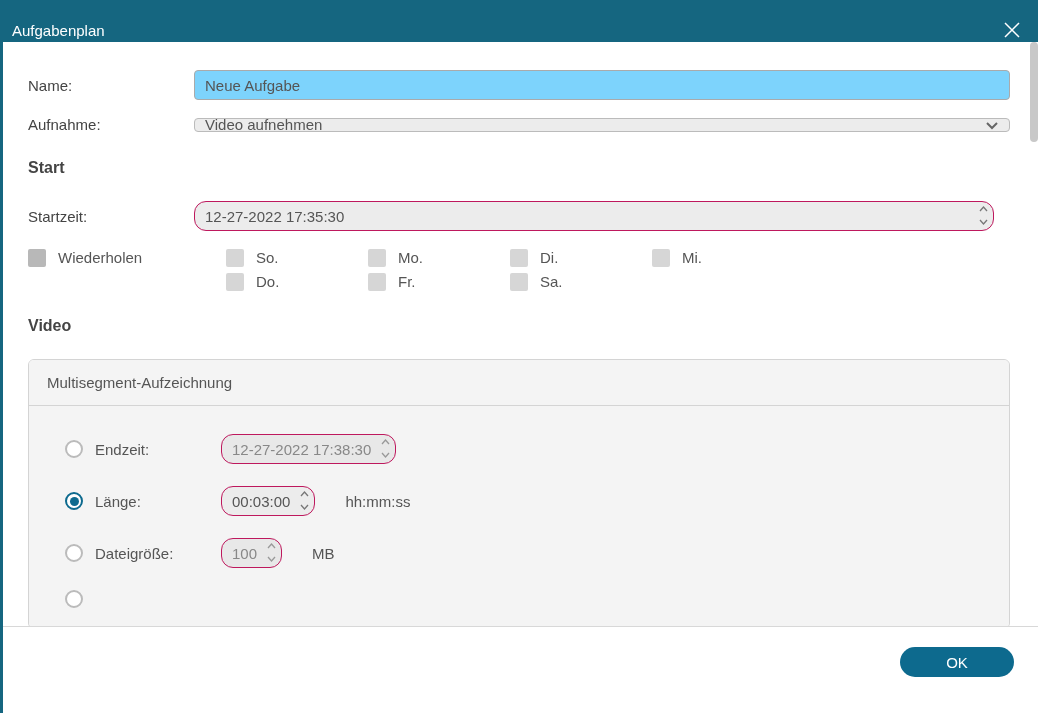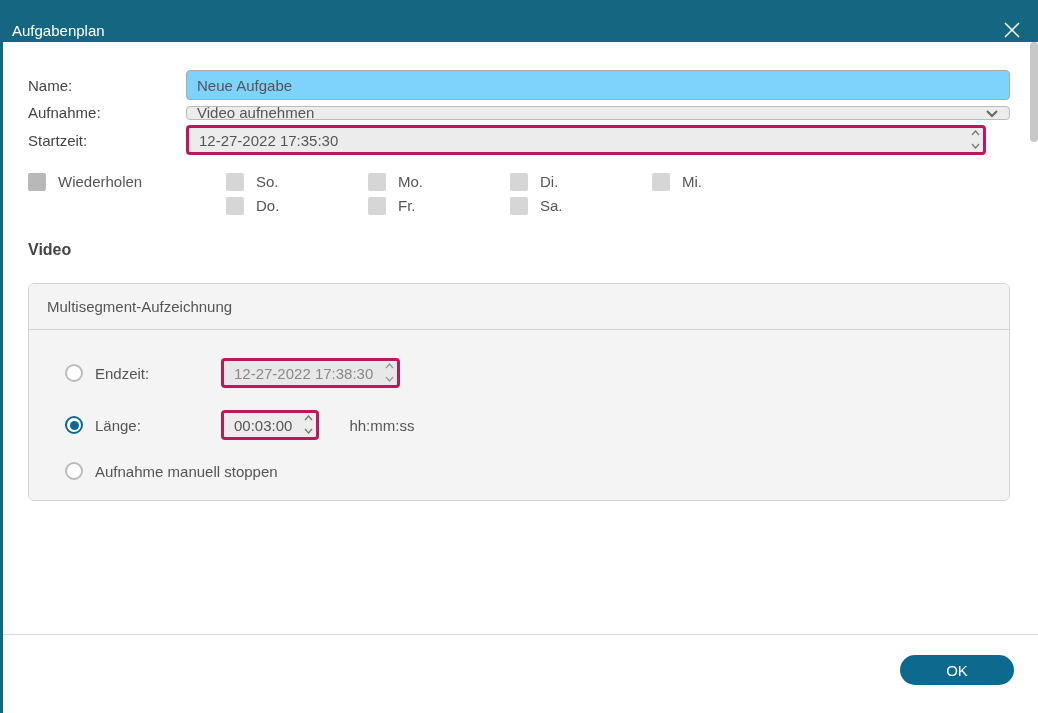--- a/index.html
+++ b/index.html
@@ -78,21 +78,22 @@
       top: 0;
       width: 8px;
       height: 100px;
       background: #c8c8c8;
       border-radius: 4px;
     }
     
     .form-row {
       display: flex;
       align-items: center;
-      margin-bottom: 4px;
+      margin-bottom: 16px;
+      gap: 8px;
     }
     
     .form-label {
       width: 158px;
       color: #444;
       font-size: 15px;
     }
     
     .text-input {
       flex: 1;
@@ -146,22 +147,22 @@
     }
     
     .spinner-wrap.narrow {
       max-width: 275px;
       flex: none;
     }
     
     .spinner-input {
       width: 100%;
       height: 30px;
-      border: 3px solid #be185d;
-      border-radius: 4px;
+      border: 1px solid #be185d;
+      border-radius: 12px;
       background: #ececec;
       padding: 0 24px 0 10px;
       font-size: 15px;
       color: #555;
       display: flex;
       align-items: center;
     }
     
     .spinner-input.disabled {
       color: #888;
@@ -310,21 +311,21 @@
     }
     
     .unit-label {
       margin-left: 30px;
       font-size: 15px;
       color: #555;
     }
     
     .footer {
       position: absolute;
-      bottom: 8px;
+      bottom: 16px;
       left: 3px;
       right: 0;
       height: 71px;
       border-top: 1px solid #d8d8d8;
       background: #fff;
       display: flex;
       align-items: center;
       justify-content: flex-end;
       padding-right: 24px;
     }
@@ -367,20 +368,21 @@
     <div class="select-wrap">
       <div class="select-input">
         <span>Video aufnehmen</span>
         <svg class="chevron-down" viewBox="0 0 14 14" fill="none">
           <path d="M2 5 L7 10 L12 5" stroke="#666" stroke-width="2"></path>
         </svg>
       </div>
     </div>
   </div>
 
+  <div class="section-heading">Start</div>
 
   <div class="form-row">
     <div class="form-label">Startzeit:</div>
     <div class="spinner-wrap">
       <div class="spinner-input">
         <span>12-27-2022 17:35:30</span>
       </div>
       <div class="spinner-arrows">
         <div class="spinner-arrow">
           <svg viewBox="0 0 9 6" fill="none">
@@ -485,25 +487,48 @@
             <div class="spinner-arrow">
               <svg viewBox="0 0 9 6" fill="none">
                   <path d="M1 1 L4.5 5 L8 1" stroke="#777" stroke-width="1.3"></path>
                 </svg>
             </div>
           </div>
         </div>
         <span class="unit-label">hh:mm:ss</span>
       </div>
 
+      <div class="radio-row">
+        <div class="radio-left">
+          <div class="radio-circle"></div>
+          <span class="radio-label">Dateigröße:</span>
+        </div>
+        <div class="spinner-wrap narrow">
+          <div class="spinner-input disabled">
+            <span>100</span>
+          </div>
+          <div class="spinner-arrows">
+            <div class="spinner-arrow">
+              <svg viewBox="0 0 9 6" fill="none">
+                  <path d="M1 5 L4.5 1 L8 5" stroke="#999" stroke-width="1.3"></path>
+                </svg>
+            </div>
+            <div class="spinner-arrow">
+              <svg viewBox="0 0 9 6" fill="none">
+                  <path d="M1 1 L4.5 5 L8 1" stroke="#999" stroke-width="1.3"></path>
+                </svg>
+            </div>
+          </div>
+        </div>
+        <span class="unit-label">MB</span>
+      </div>
 
       <div class="radio-row" style="margin-bottom:0">
         <div class="radio-left" style="width:auto">
           <div class="radio-circle"></div>
-          <span class="radio-label">Aufnahme manuell stoppen</span>
         </div>
       </div>
 
     </div>
   </div>
 
 </div>
 
 <div class="scrollbar-track">
   <div class="scrollbar-thumb"></div>

